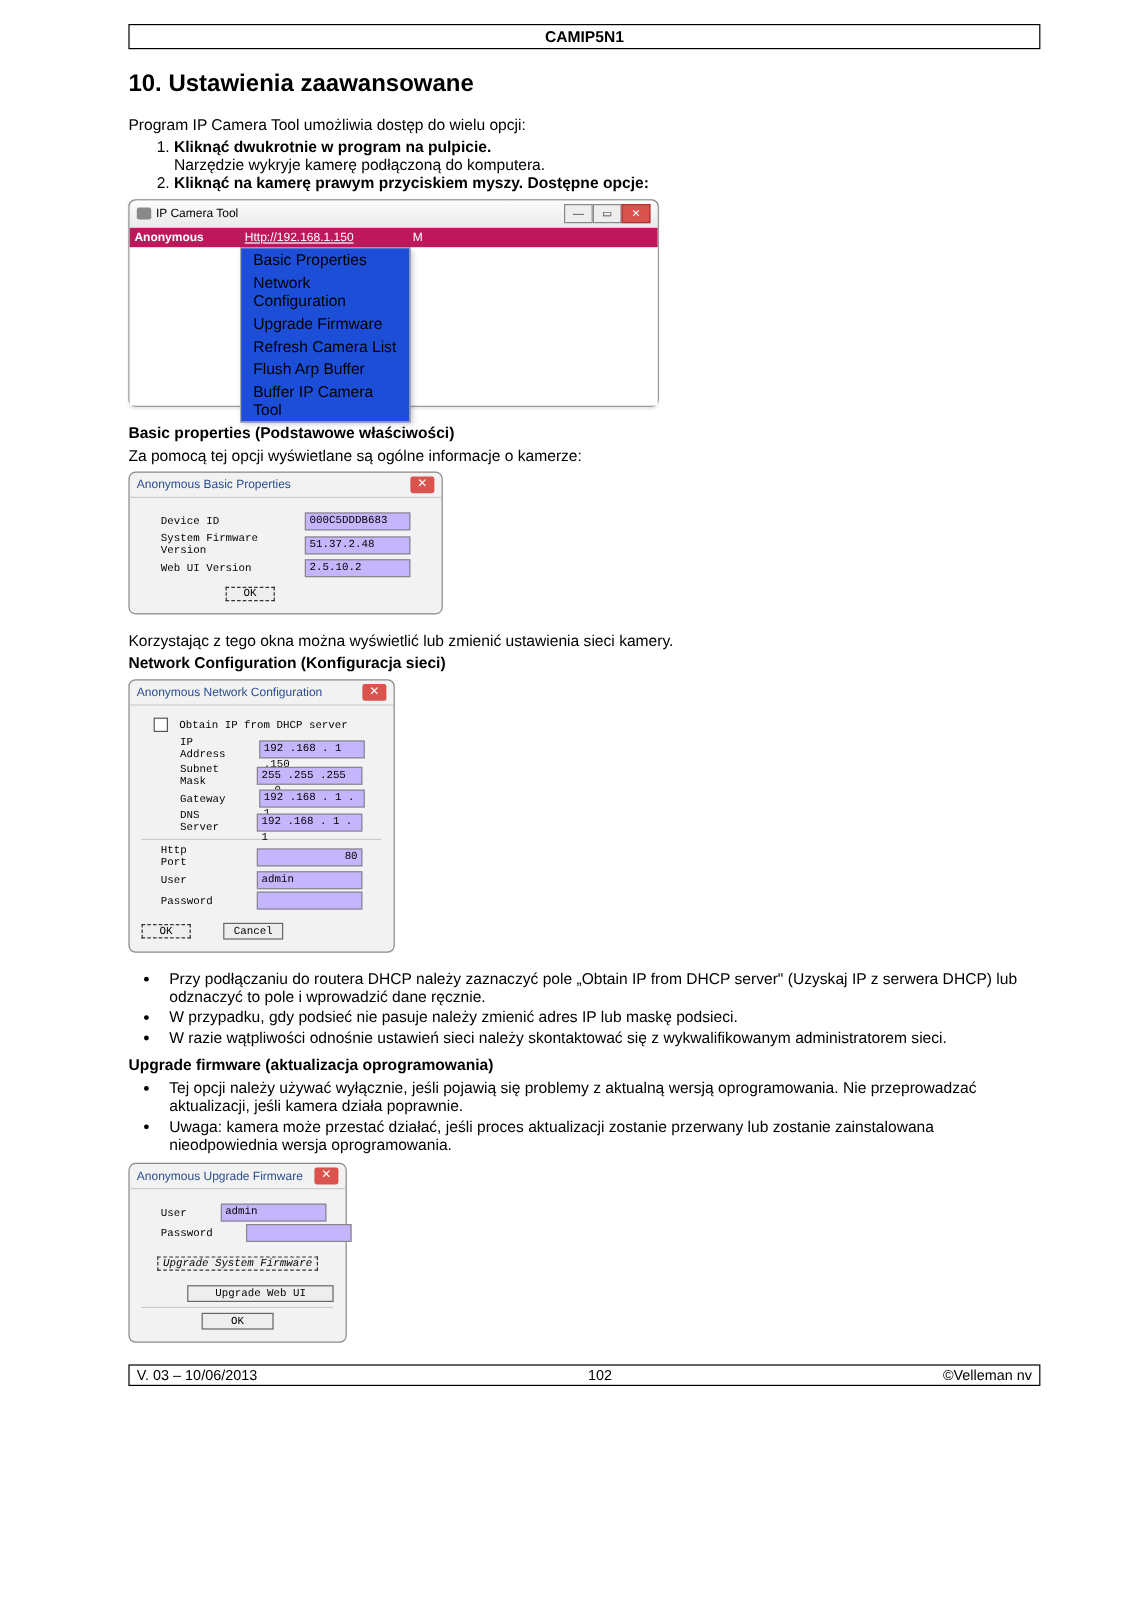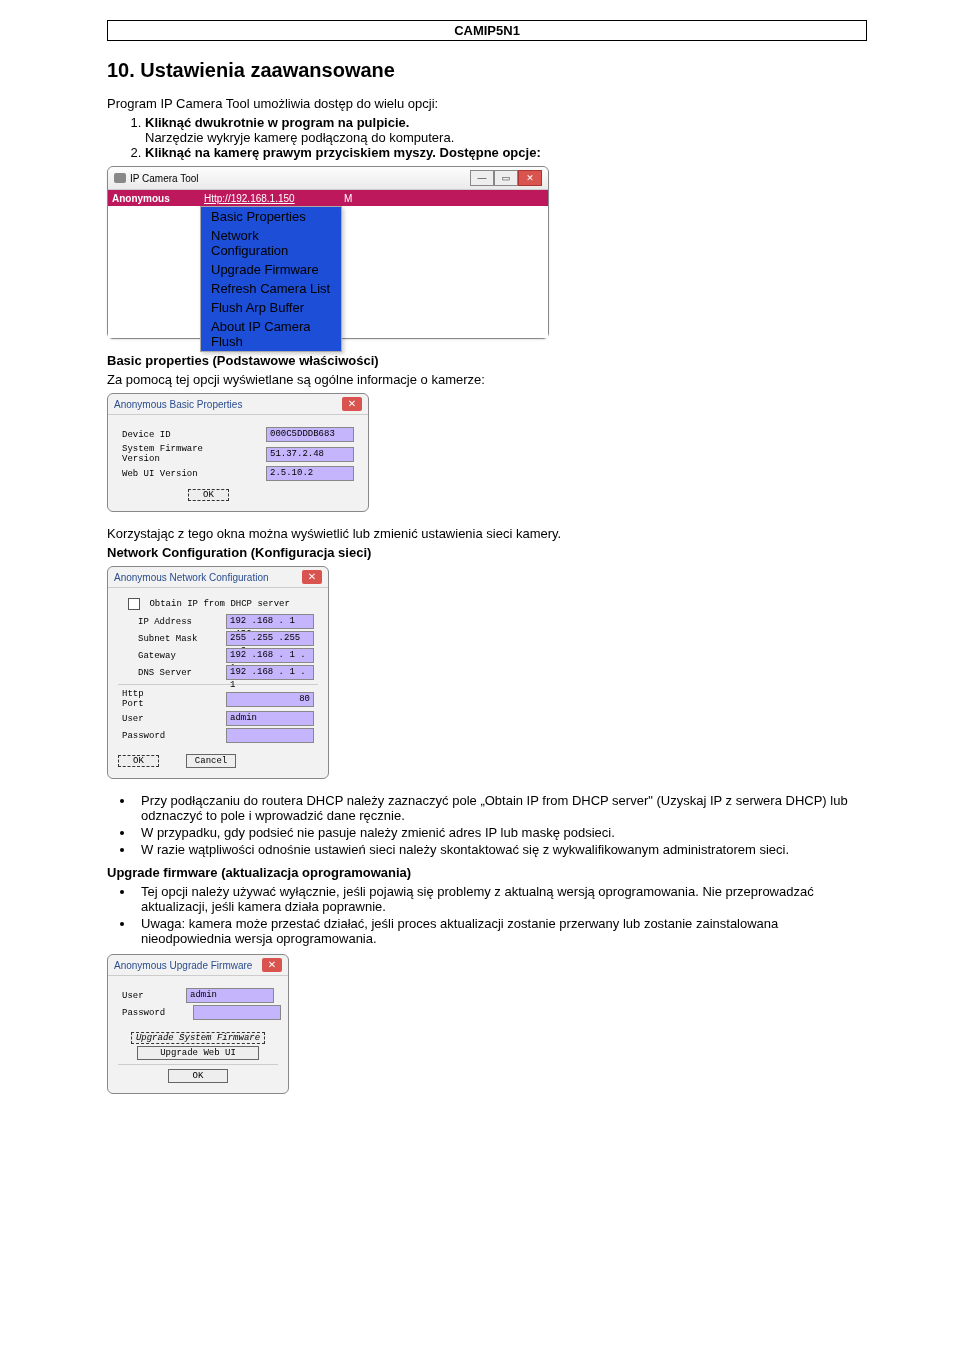--- a/index.html
+++ b/index.html
@@ -132,21 +132,21 @@
   .dlg .dlg-title .x {
     width: 20px; height: 14px; background: #d9534f; color:#fff;
     font-size: 10px; text-align: center; line-height: 13px; border-radius: 2px;
   }
   .dlg-body {
     padding: 10px 10px 10px 10px;
     font-family: "Courier New", monospace;
     font-size: 9px;
     position: relative;
   }
-  .kv { display: flex; margin: 2px 4px; align-items: center; gap: 28px; }
+  .kv { display: flex; margin: 2px 16px; align-items: center; gap: 28px; }
   .kv .k { width: 120px; }
   .kv .k2 { width: 96px; }
   .kv .v-box {
     border: 1px solid #888; background: #c4b5fd;
     padding: 0 3px; min-width: 80px; font-family: "Courier New", monospace;
     font-size: 9px; height: 13px; line-height: 13px;
   }
   .ok-btn {
     display: inline-block;
     border: 1px dashed #333;
@@ -218,21 +218,21 @@
         <div class="c1">Anonymous</div>
         <div class="c2">Http://192.168.1.150</div>
         <div class="c3">M</div>
       </div>
       <div class="ctx-menu">
         <div class="ctx-item">Basic Properties</div>
         <div class="ctx-item">Network Configuration</div>
         <div class="ctx-item">Upgrade Firmware</div>
         <div class="ctx-item">Refresh Camera List</div>
         <div class="ctx-item">Flush Arp Buffer</div>
-        <div class="ctx-item">About IP Camera Flush</div>
+        <div class="ctx-item">Buffer IP Camera Tool</div>
       </div>
     </div>
   </div>
 
   <p class="body bold">Basic properties (Podstawowe właściwości)</p>
   <p class="body">Za pomocą tej opcji wyświetlane są ogólne informacje o kamerze:</p>
 
   <div class="dlg">
     <div class="dlg-title">
       <span>Anonymous Basic Properties</span>
@@ -332,23 +332,28 @@
           <div class="k2" style="width:60px;">User</div>
           <div class="v-box" style="width:86px;">admin</div>
         </div>
       <div class="kv">
           <div class="k2" style="width:60px;">Password</div>
           <div class="v-box" style="width:86px;"></div>
         </div>
       <div style="text-align:center;margin-top:6px;">
         <div class="ok-btn" style="padding:0 4px;font-style:italic;">Upgrade System Firmware</div>
       </div>
-      <div style="text-align:center;margin-top:2px;">
+      <div style="text-align:right;margin-top:12px;">
         <div class="solid-btn" style="padding:1px 22px;">Upgrade Web UI</div>
       </div>
       <div class="hr-thin"></div>
       <div style="text-align:center;">
         <span class="solid-btn" style="padding:1px 24px;">OK</span>
       </div>
     </div>
   </div>
 
+  <div class="footer">
+    <span>V. 03 – 10/06/2013</span>
+    <span>102</span>
+    <span>©Velleman nv</span>
+  </div>
 </div>
 
 </body></html>

